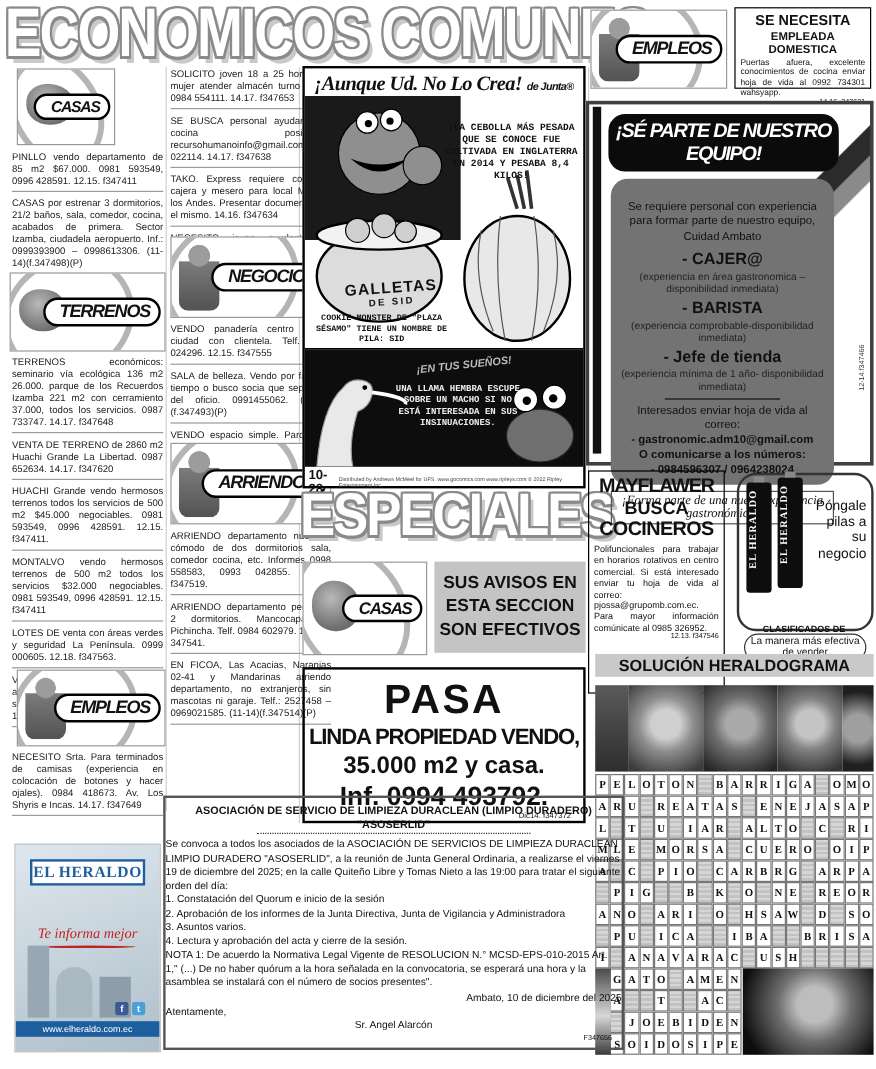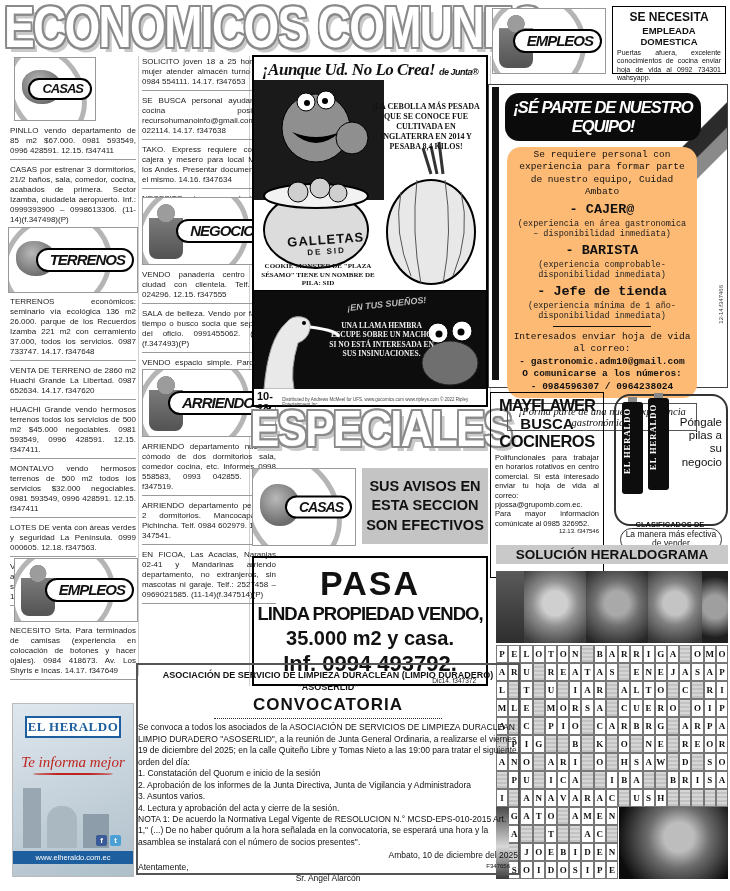--- a/index.html
+++ b/index.html
@@ -58,21 +58,21 @@
   #senecesita .body{font-size:7px;text-align:justify;line-height:1.2;margin-top:2px;}
   #senecesita .ref{font-size:6px;text-align:right;}
   
   #ripley{position:absolute;left:252px;top:55px;width:236px;height:352px;border:2px solid #000;
     box-sizing:border-box;background:#fff;}
   #ripley-title{text-align:center;font-family:"Liberation Serif",serif;font-weight:700;
     font-style:italic;font-size:17px;margin-top:3px;letter-spacing:-0.5px;}
   #ripley-title .by{font-size:9px;font-family:"Liberation Sans",sans-serif;}
   #ripley-art{position:relative;height:210px;border-bottom:1px solid #000;}
   .hand{font-weight:700;font-size:8px;line-height:1.25;text-align:center;
-        font-family:Liberation Serif, serif;}
+        font-family:Liberation Mono, monospace;}
   #onion-fact{position:absolute;right:4px;top:22px;width:112px;}
   #bowl-label{position:absolute;left:22px;bottom:34px;width:100px;text-align:center;
     font-weight:900;font-size:13px;letter-spacing:1px;transform:rotate(-4deg);}
   #bowl-label .sub{font-size:8px;letter-spacing:2px;}
   #cookie-fact{position:absolute;left:4px;bottom:2px;width:120px;font-size:7px;}
   #llama-panel{position:relative;height:98px;background:#0d0d0d;color:#eee;overflow:hidden;}
   #llama-shout{position:absolute;left:40%;top:8px;font-style:italic;font-size:9px;color:#bbb;
     transform:rotate(-6deg);font-weight:700;}
   #llama-fact{position:absolute;left:32%;top:30px;width:46%;font-size:7.5px;}
   #ripley-foot{display:flex;justify-content:space-between;align-items:center;padding:1px 3px;}
@@ -85,29 +85,29 @@
     font-weight:900;font-size:14.5px;line-height:1.35;}
   #pasa{position:absolute;left:252px;top:556px;width:236px;height:130px;border:2px solid #000;
     box-sizing:border-box;text-align:center;padding-top:10px;}
   #pasa .t1{font-size:34px;font-weight:900;letter-spacing:2px;line-height:.9;}
   #pasa .t2{font-size:18.5px;font-weight:900;letter-spacing:-1px;margin-top:4px;}
   #pasa .t3{font-size:20px;font-weight:700;margin-top:2px;}
   #pasa .t4{font-size:22px;font-weight:700;margin-top:1px;}
   #pasa .ref{font-size:6.5px;text-align:right;padding-right:10px;}
   
   #equipo{position:absolute;left:488px;top:84px;width:240px;height:304px;background:#fff;
-    border:1px solid #404040;box-sizing:border-box;}
+    border:3px solid #404040;box-sizing:border-box;}
   #equipo .sidebar{position:absolute;left:3px;top:2px;width:7px;height:97%;background:#111;}
   #equipo .ribbon{position:absolute;right:0;top:0;width:70px;height:110px;
     background:linear-gradient(135deg,transparent 48%,#2b2b2b 49% 62%,#8a8a8a 63% 74%,transparent 75%);}
   #equipo-header{position:relative;margin:8px 26px 0 16px;background:#0b0b0b;color:#fff;
     border-radius:14px;text-align:center;font-weight:900;font-style:italic;font-size:16.5px;
     letter-spacing:-1px;padding:5px 2px;}
-  #equipo-body{position:relative;margin:6px 30px 0 18px;background:#fdba74;border-radius:14px;
-    text-align:center;padding:2px 6px 5px;font-size:9.5px;line-height:1.3;font-family:Liberation Mono, monospace;}
+  #equipo-body{position:relative;margin:6px 30px 0 18px;background:#737373;border-radius:14px;
+    text-align:center;padding:18px 6px 5px;font-size:9.5px;line-height:1.3;}
   .pos-title{font-weight:900;font-size:13.5px;margin-top:3px;}
   .pos-desc{font-size:8.5px;line-height:1.2;color:#222;}
   #equipo-div{width:55%;height:1px;background:#111;margin:5px auto 4px;}
   #equipo-body .contact{font-size:9.5px;}
   #equipo-body .strong{font-weight:700;}
   #equipo-footer{margin:5px 30px 0 18px;border:1px solid #555;text-align:center;
     font-family:"Liberation Serif",serif;font-style:italic;font-size:10.5px;padding:2px 0;}
   #equipo-ref{position:absolute;right:9px;top:200px;font-size:6px;transform:rotate(-90deg);
     transform-origin:right top;color:#333;}
   
@@ -166,22 +166,22 @@
   #conv .item{text-align:left;}
   #conv .right{text-align:right;margin-top:2px;}
   #conv .center{text-align:center;}
   #conv .ref{position:absolute;right:8px;bottom:3px;font-size:6px;}
   
   #promo{position:absolute;left:12px;top:703px;width:120px;height:172px;border:1px solid #bbb;
     background:linear-gradient(160deg,#dfe7ee 0%,#c9d5de 45%,#aebfca 100%);overflow:hidden;}
   #promo-logo{margin:12px auto 0;width:92px;background:#fff;border:2px solid #1d5e9e;
     color:#1d5e9e;font-family:"Liberation Serif",serif;font-weight:700;font-size:13px;
     text-align:center;padding:1px 0;letter-spacing:.5px;}
-  #promo-slogan{margin-top:16px;text-align:center;color:#c0241f;
-    font-family:"Liberation Serif",serif;font-style:italic;font-size:15px;}
+  #promo-slogan{margin-top:33px;text-align:center;color:#c0241f;
+    font-family:"Liberation Serif",serif;font-style:italic;font-size:12px;}
   #promo-slogan:after{content:"";display:block;width:80px;height:2px;background:#c0241f;
     margin:2px auto 0;border-radius:50%;}
   .bldg{position:absolute;background:#98a7b2;}
   #bldg1{left:10px;bottom:28px;width:18px;height:60px;}
   #bldg2{left:34px;bottom:28px;width:30px;height:42px;border-radius:14px 14px 0 0;background:#aab8c2;}
   #bldg3{left:70px;bottom:28px;width:26px;height:34px;background:#8d9da9;}
   #promo-url{position:absolute;left:0;bottom:12px;width:100%;background:#1d5e9e;color:#fff;
     text-align:center;font-size:7.5px;padding:2px 0;}
   .soc{position:absolute;bottom:30px;width:11px;height:11px;color:#fff;font-size:8px;font-weight:700;
     text-align:center;line-height:11px;border-radius:2px;}
@@ -645,21 +645,20 @@
       <div class="hg-cell hg-empty"></div>
       <div class="hg-cell hg-empty"></div>
       <div class="hg-cell hg-empty"></div>
     </div>
   <div id="hg-cat"></div>
   <div id="hg-biden"></div>
 
   <div id="conv">
     <div class="h1">ASOCIACIÓN DE SERVICIO DE LIMPIEZA DURACLEAN (LIMPIO DURADERO)</div>
     <div class="h2">"ASOSERLID"</div>
-    <div class="title">CONVOCATORIA</div>
     <div class="dots"></div>
     <div>Se convoca a todos los asociados de la ASOCIACIÓN DE SERVICIOS DE LIMPIEZA DURACLEAN LIMPIO DURADERO "ASOSERLID", a la reunión de Junta General Ordinaria, a realizarse el viernes 19 de diciembre del 2025; en la calle Quiteño Libre y Tomas Nieto a las 19:00 para tratar el siguiente orden del día:</div>
     <div>
         <div class="item">1. Constatación del Quorum e inicio de la sesión</div>
         <div class="item">2. Aprobación de los informes de la Junta Directiva, Junta de Vigilancia y Administradora</div>
         <div class="item">3. Asuntos varios.</div>
         <div class="item">4. Lectura y aprobación del acta y cierre de la sesión.</div>
       </div>
     <div>NOTA 1: De acuerdo la Normativa Legal Vigente de RESOLUCION N.° MCSD-EPS-010-2015 Art. 1," (...) De no haber quórum a la hora señalada en la convocatoria, se esperará una hora y la asamblea se instalará con el número de socios presentes".</div>
     <div class="right">Ambato, 10 de diciembre del 2025</div>

